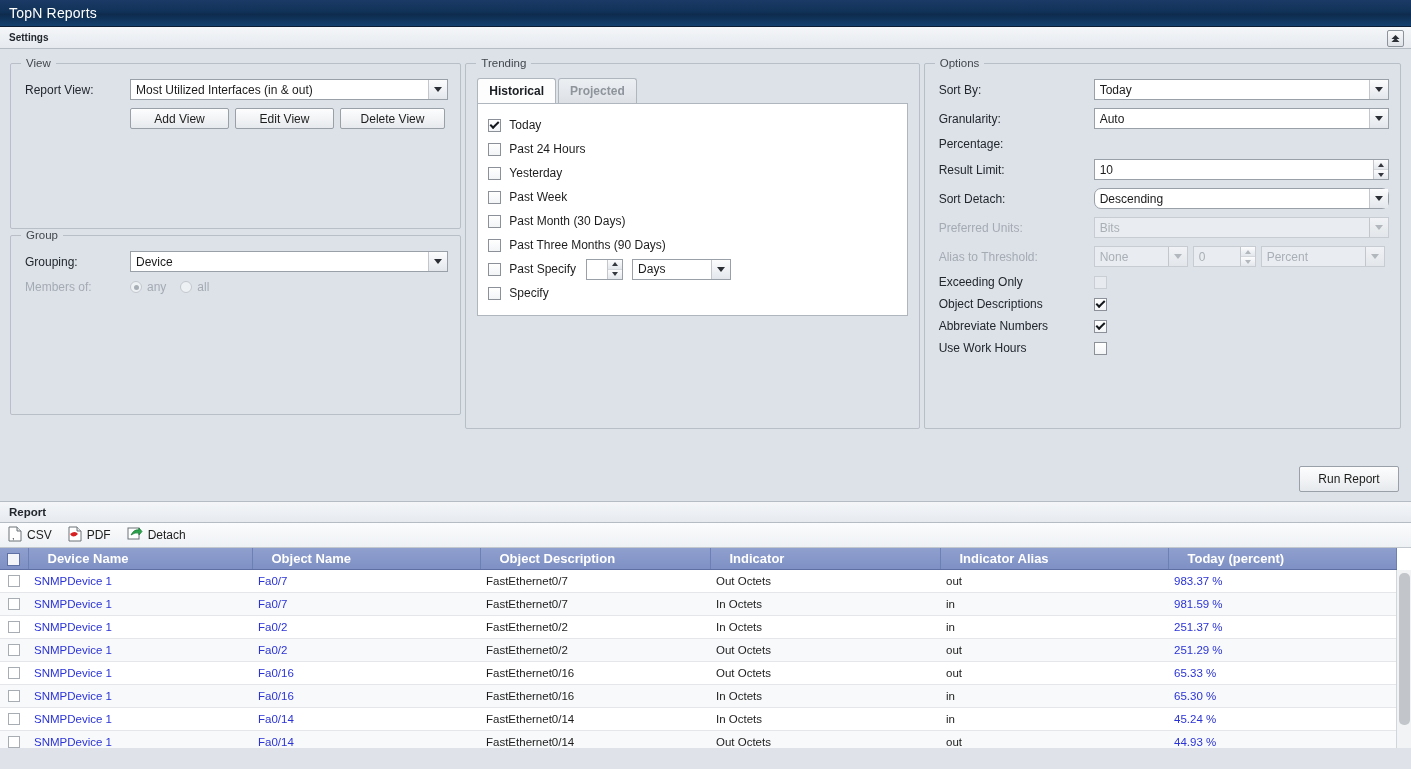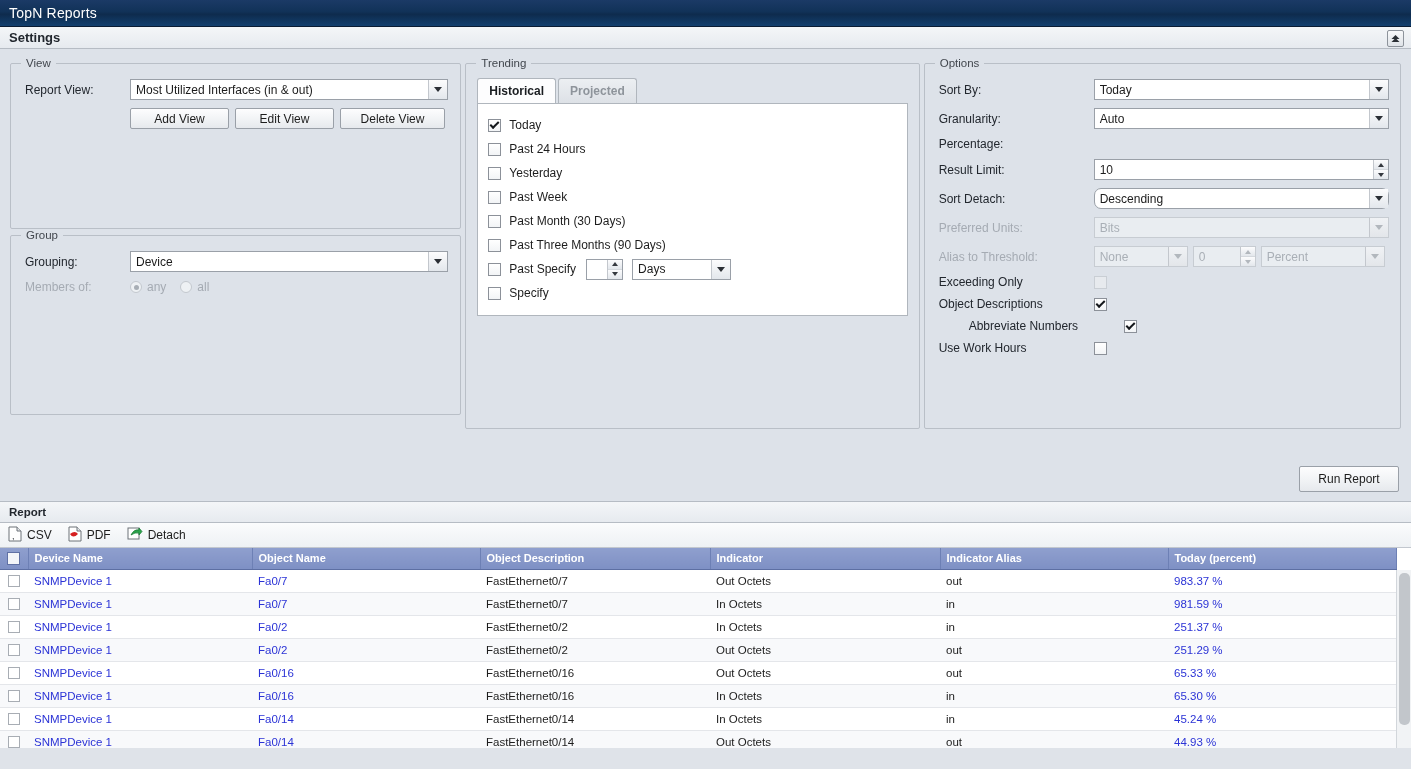--- a/index.html
+++ b/index.html
@@ -31,21 +31,21 @@
   .section-head {
     height: 22px;
     background: linear-gradient(to bottom, #f4f6f8 0%, #e6eaef 100%);
     border-bottom: 1px solid #b6bcc4;
     display: flex; align-items: center;
     padding: 0 6px 0 9px;
     position: relative;
   }
   .section-head .label {
     font-weight: bold;
-    font-size: 13px;
+    font-size: 10px;
     color: #22272e;
   }
   .collapse-btn {
     position: absolute; right: 7px; top: 3px;
     width: 17px; height: 17px;
     border: 1px solid #8d939b;
     border-radius: 2px;
     background: linear-gradient(to bottom, #f8f9fa, #dfe3e8);
     display: flex; align-items: center; justify-content: center;
     cursor: pointer;
@@ -249,24 +249,24 @@
     font-size: 12px; cursor: pointer; color: #1d1d1d;
   }
 
   
   .tbl-wrap { position: relative; height: 200px; background:#fff; overflow:hidden; }
   table.grid { border-collapse: collapse; width: 1396px; table-layout: fixed; }
   table.grid thead th {
     height: 21px;
     background: linear-gradient(to bottom, #8f9fce 0%, #7e90c4 100%);
     color: #ffffff;
-    font-size: 11px;
+    font-size: 13px;
     font-weight: bold;
     text-align: left;
-    padding: 0 0 0 6px;
+    padding: 0 0 0 19px;
     border-right: 1px solid #6d80b5;
     border-bottom: 1px solid #5d6fa3;
     white-space: nowrap;
   }
   table.grid thead th.cbcol { padding-left: 0; text-align: center; }
   table.grid tbody td {
     height: 23px;
     font-size: 11.5px;
     padding: 0 0 0 6px;
     border-bottom: 1px solid #e4e6ea;
@@ -535,21 +535,21 @@
           <div class="row" style="margin-top:5px;">
             <span class="lab" style="width:155px;">Exceeding Only</span>
             <span class="cb dis"></span>
           </div>
           <div class="row" style="margin-top:5px;">
             <span class="lab" style="width:155px;">Object Descriptions</span>
             <span class="cb">
                 <i class="tick"></i>
               </span>
           </div>
-          <div class="row" style="margin-top:5px;margin-left:30px;">
+          <div class="row" style="margin-top:5px;">
             <span class="lab" style="width:155px;">Abbreviate Numbers</span>
             <span class="cb">
                 <i class="tick"></i>
               </span>
           </div>
           <div class="row" style="margin-top:5px;">
             <span class="lab" style="width:155px;">Use Work Hours</span>
             <span class="cb"></span>
           </div>
 

